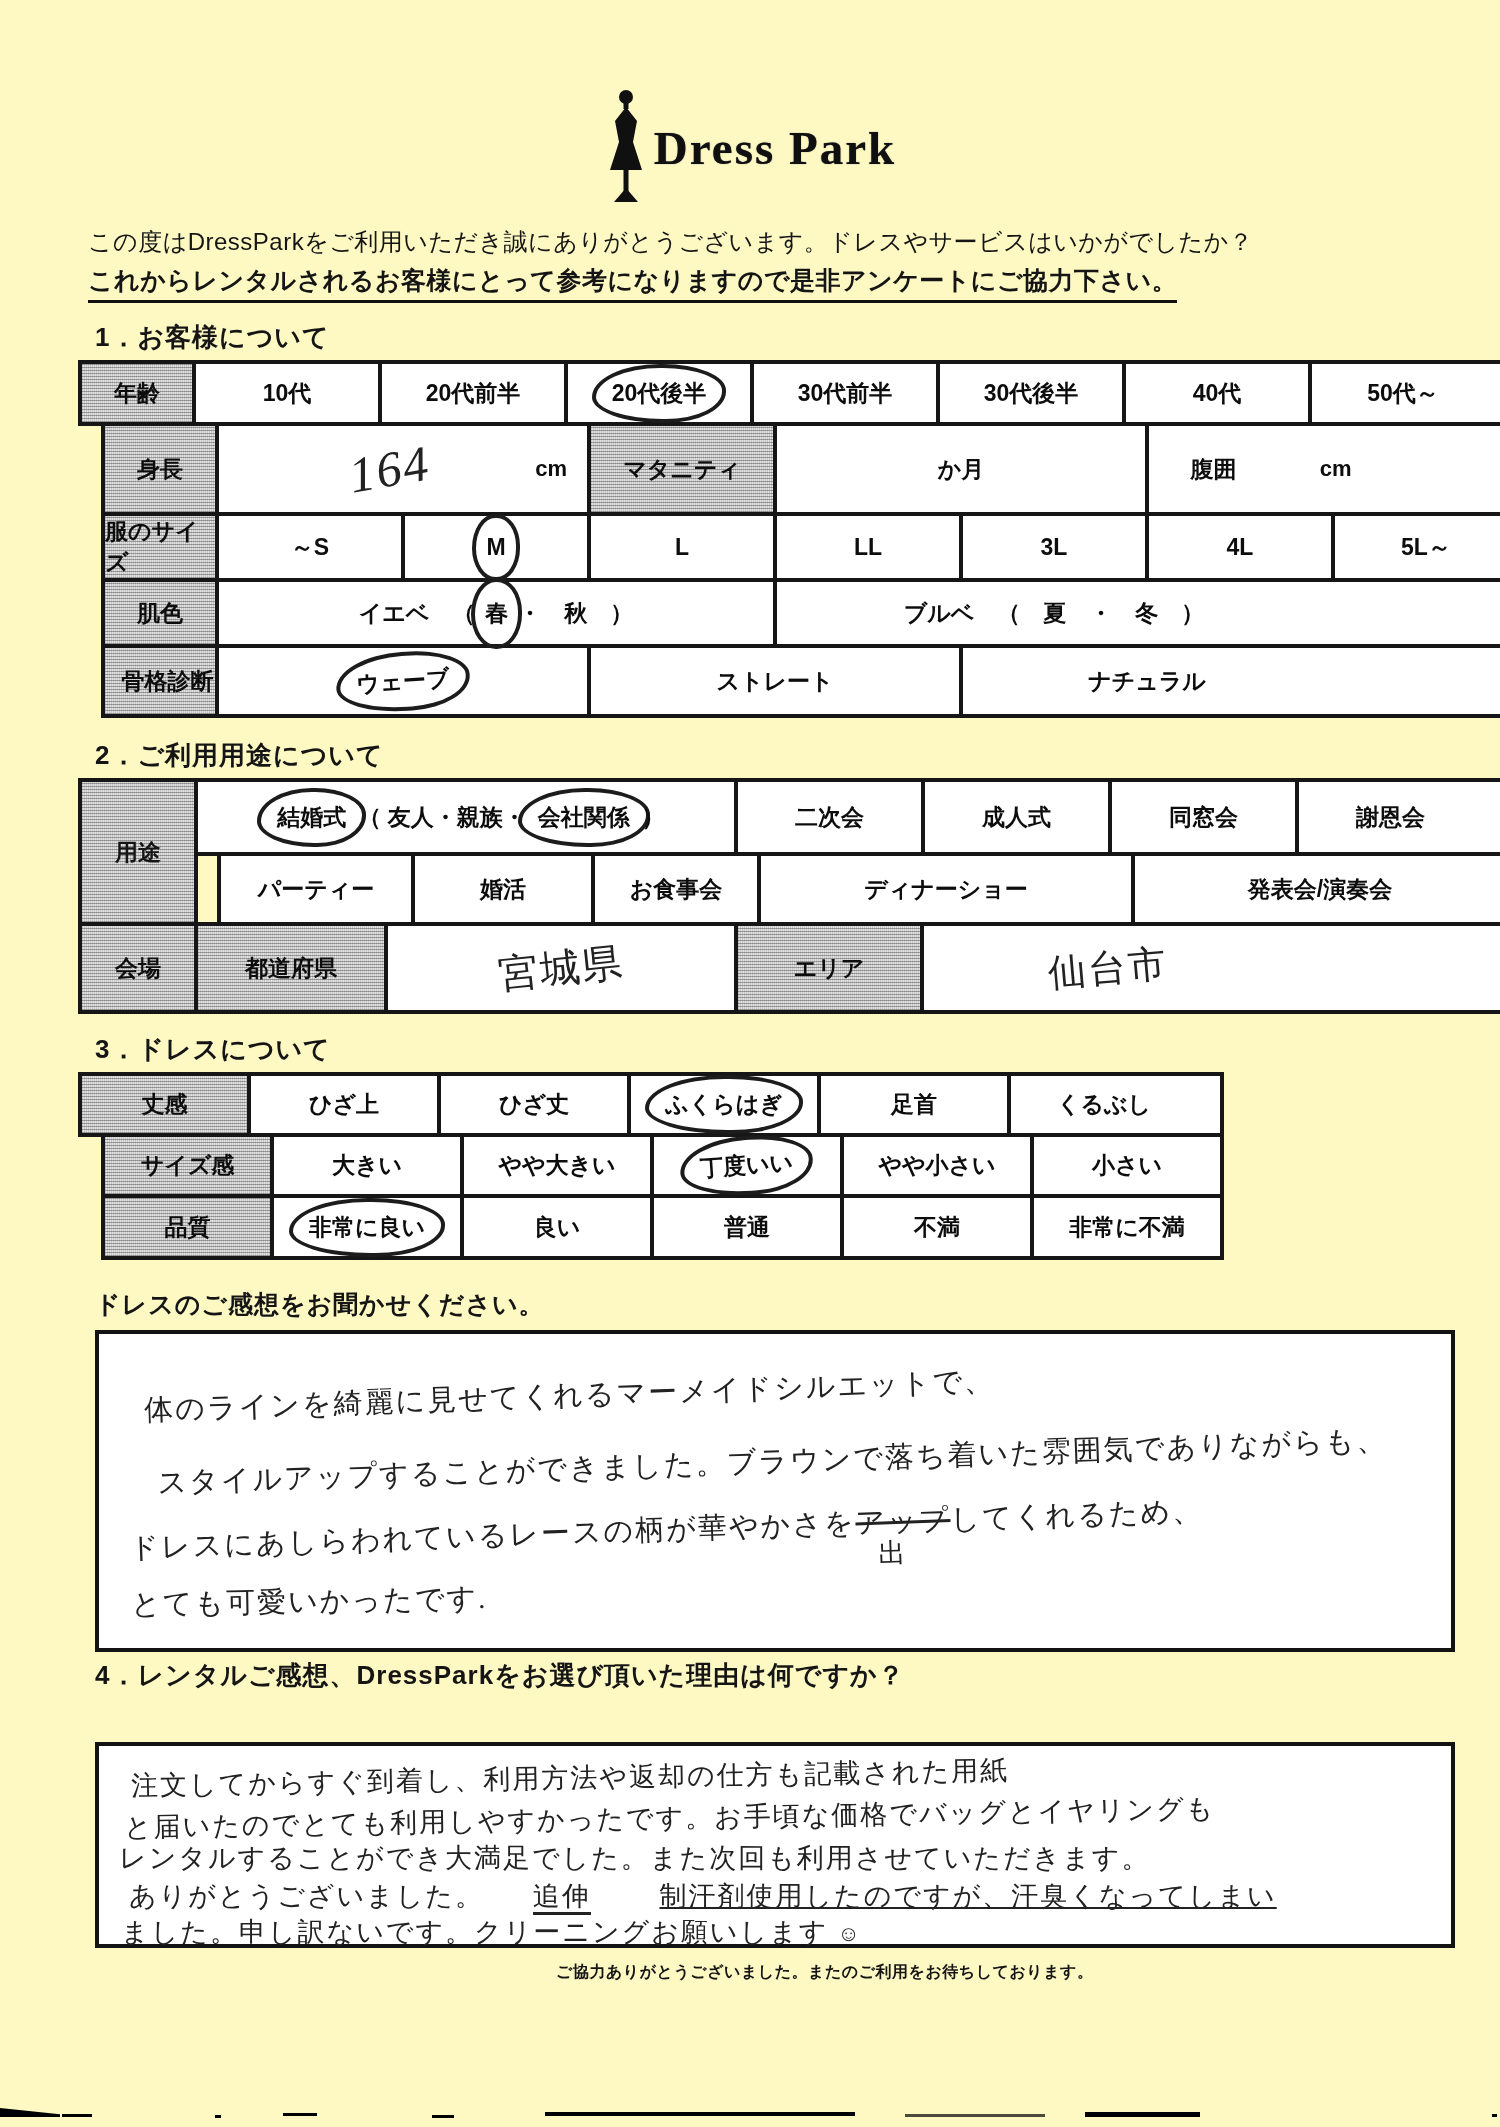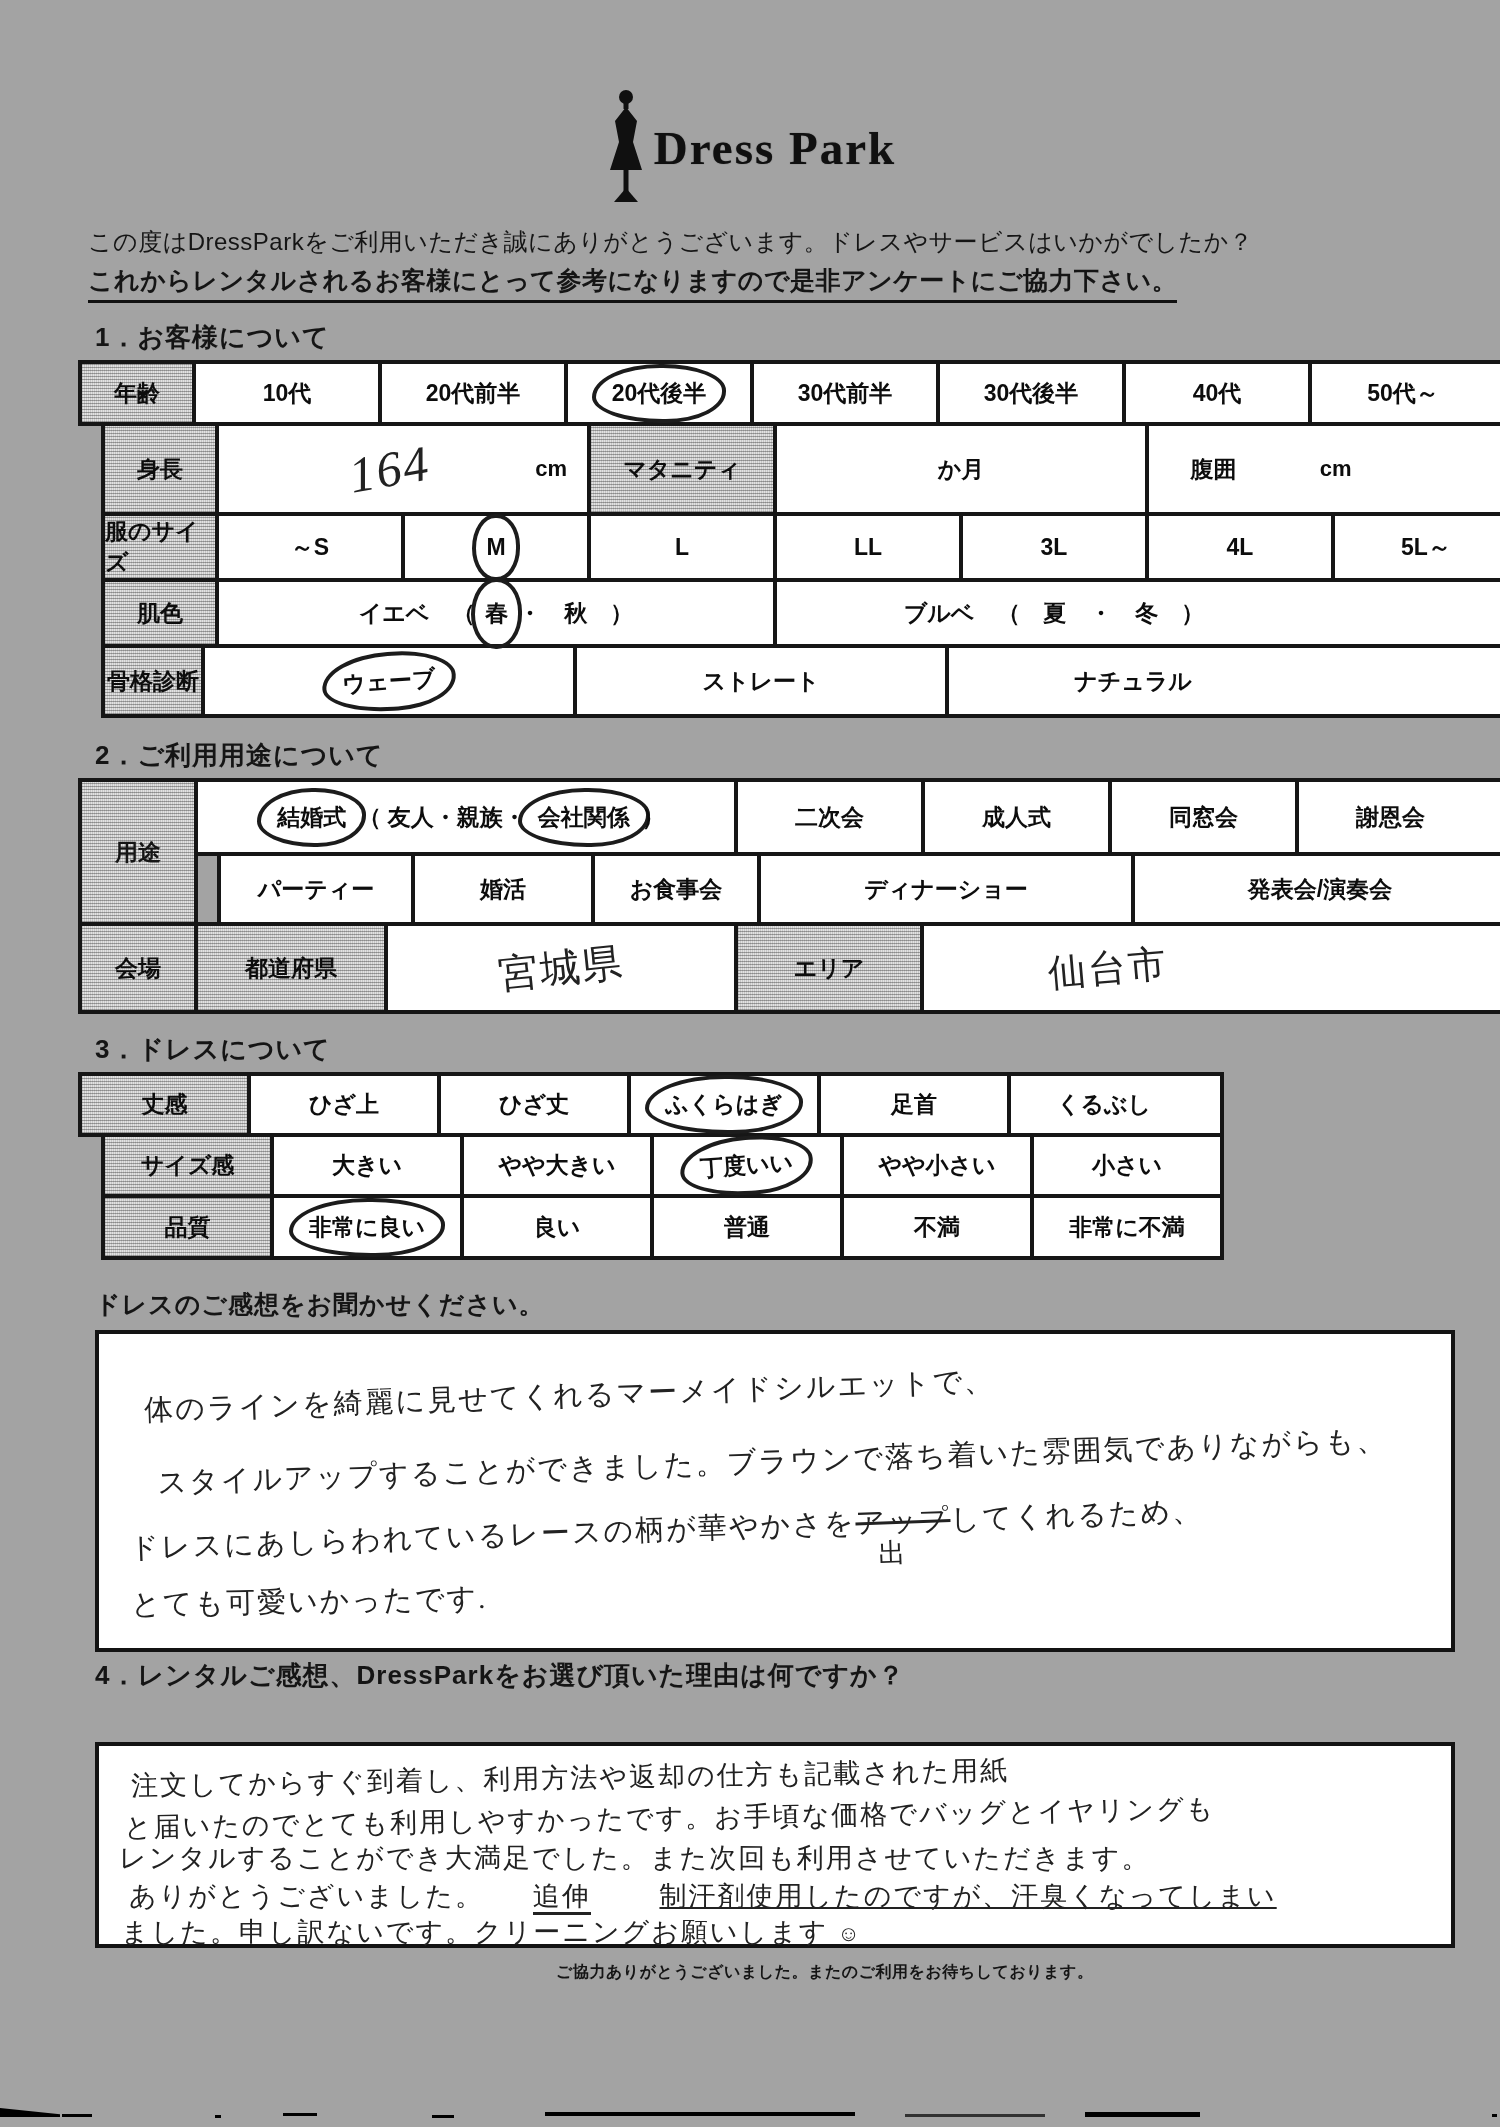--- a/index.html
+++ b/index.html
@@ -1,17 +1,17 @@
 <!DOCTYPE html>
 <html><head>
 <meta charset="utf-8">
 <style>
   html,body { margin:0; padding:0; background:#ffffff; }
   .page {
-    position:relative; width:1500px; height:2127px; background:#a3a3a3;
+    position:relative; width:1500px; height:2127px; background:#fef9c3;
     font-family:"Liberation Sans", sans-serif; color:#151515; overflow:hidden;
   }
 
   
   .logo { position:absolute; top:88px; left:0; width:1500px; display:flex; justify-content:center; align-items:center; gap:6px; }
   .logo-text { font-family:"Liberation Serif", serif; font-weight:700; font-size:47px; letter-spacing:2px; color:#101010; text-shadow:0 0 1px #555; }
 
   
   .intro1 { position:absolute; left:88px; top:226px; font-size:24px; font-weight:500; letter-spacing:0.5px; }
   .intro2 { position:absolute; left:88px; top:264px; font-size:25px; font-weight:700; border-bottom:3px solid #111; padding-bottom:3px; letter-spacing:0.5px; }
@@ -169,21 +169,21 @@
             <span>春</span>
           </span>
         <span>・　秋　）</span>
       </div>
       <div class="c" style="width:558px;">
           <span>ブルベ　（　夏　・　冬　）</span>
         </div>
     </div>
 
     <div class="trow" style="height:66px;">
-      <div class="c shade" style="width:96px;">
+      <div class="c shade" style="width:110px;padding-left:15px;">
           <span>骨格診断</span>
         </div>
       <div class="c" style="width:372px;">
           <span class="circ tilt">
             <span>ウェーブ</span>
           </span>
         </div>
       <div class="c" style="width:372px;">
           <span>ストレート</span>
         </div>

